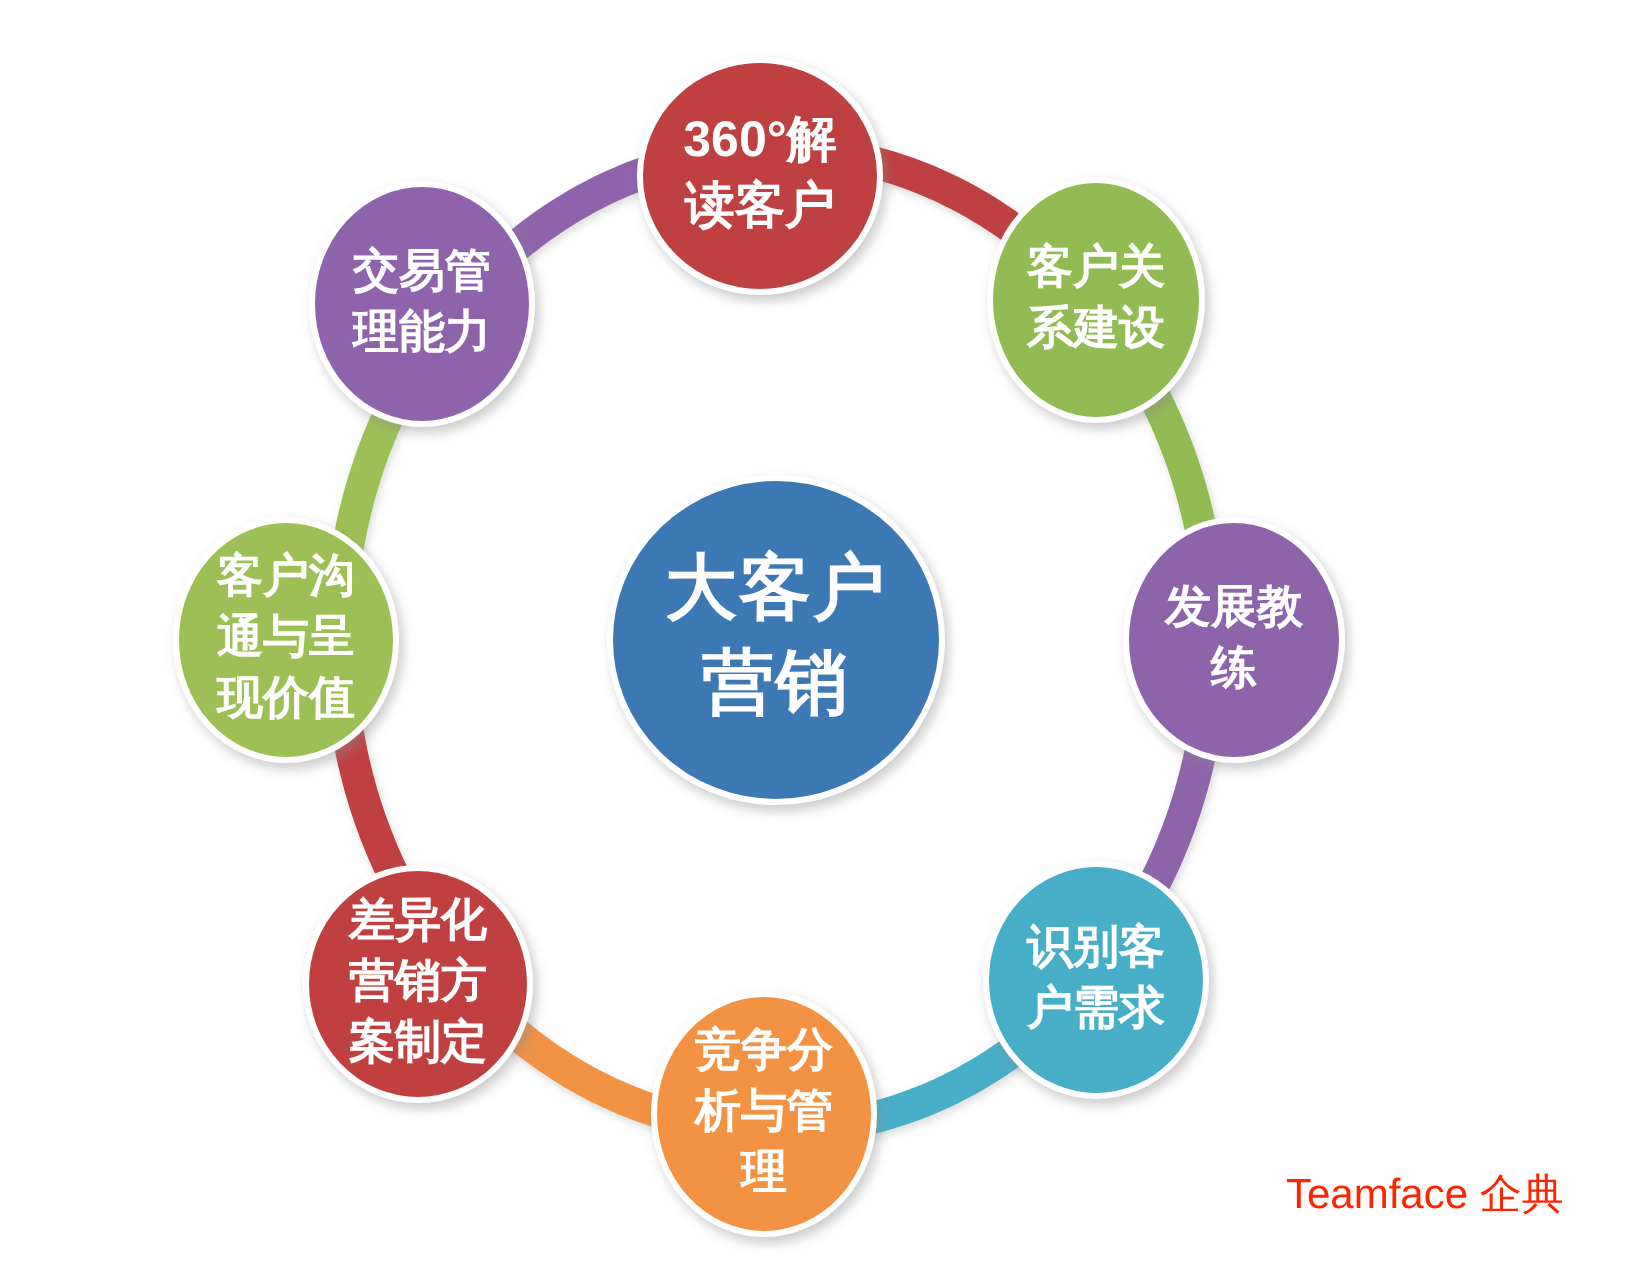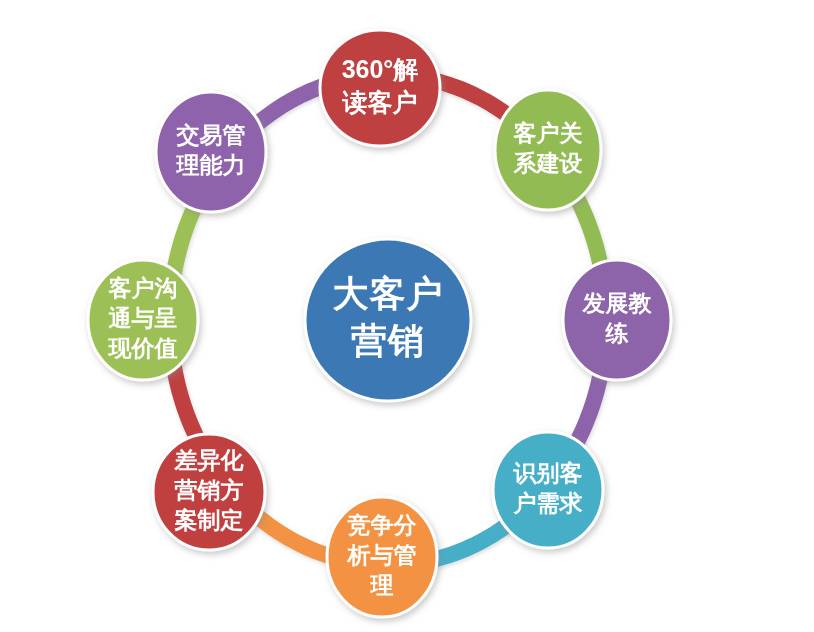--- a/index.html
+++ b/index.html
@@ -125,13 +125,14 @@
       </g>
     <g id="center-group">
         <g>
           <ellipse cx="388" cy="320" rx="83" ry="81" fill="#3b78b4" stroke="#ffffff" stroke-width="3" filter="url(#softshadow)"></ellipse>
           <text x="388" y="296.24" class="center-label" font-size="36">大客户</text>
           <text x="388" y="343.76" class="center-label" font-size="36">营销</text>
         </g>
       </g>
   </svg>
 
+  <div class="watermark" style="left: 643px; top: 583px; color: rgb(255, 36, 0);">Teamface 企典</div>
 </div>
 
 </body></html>

